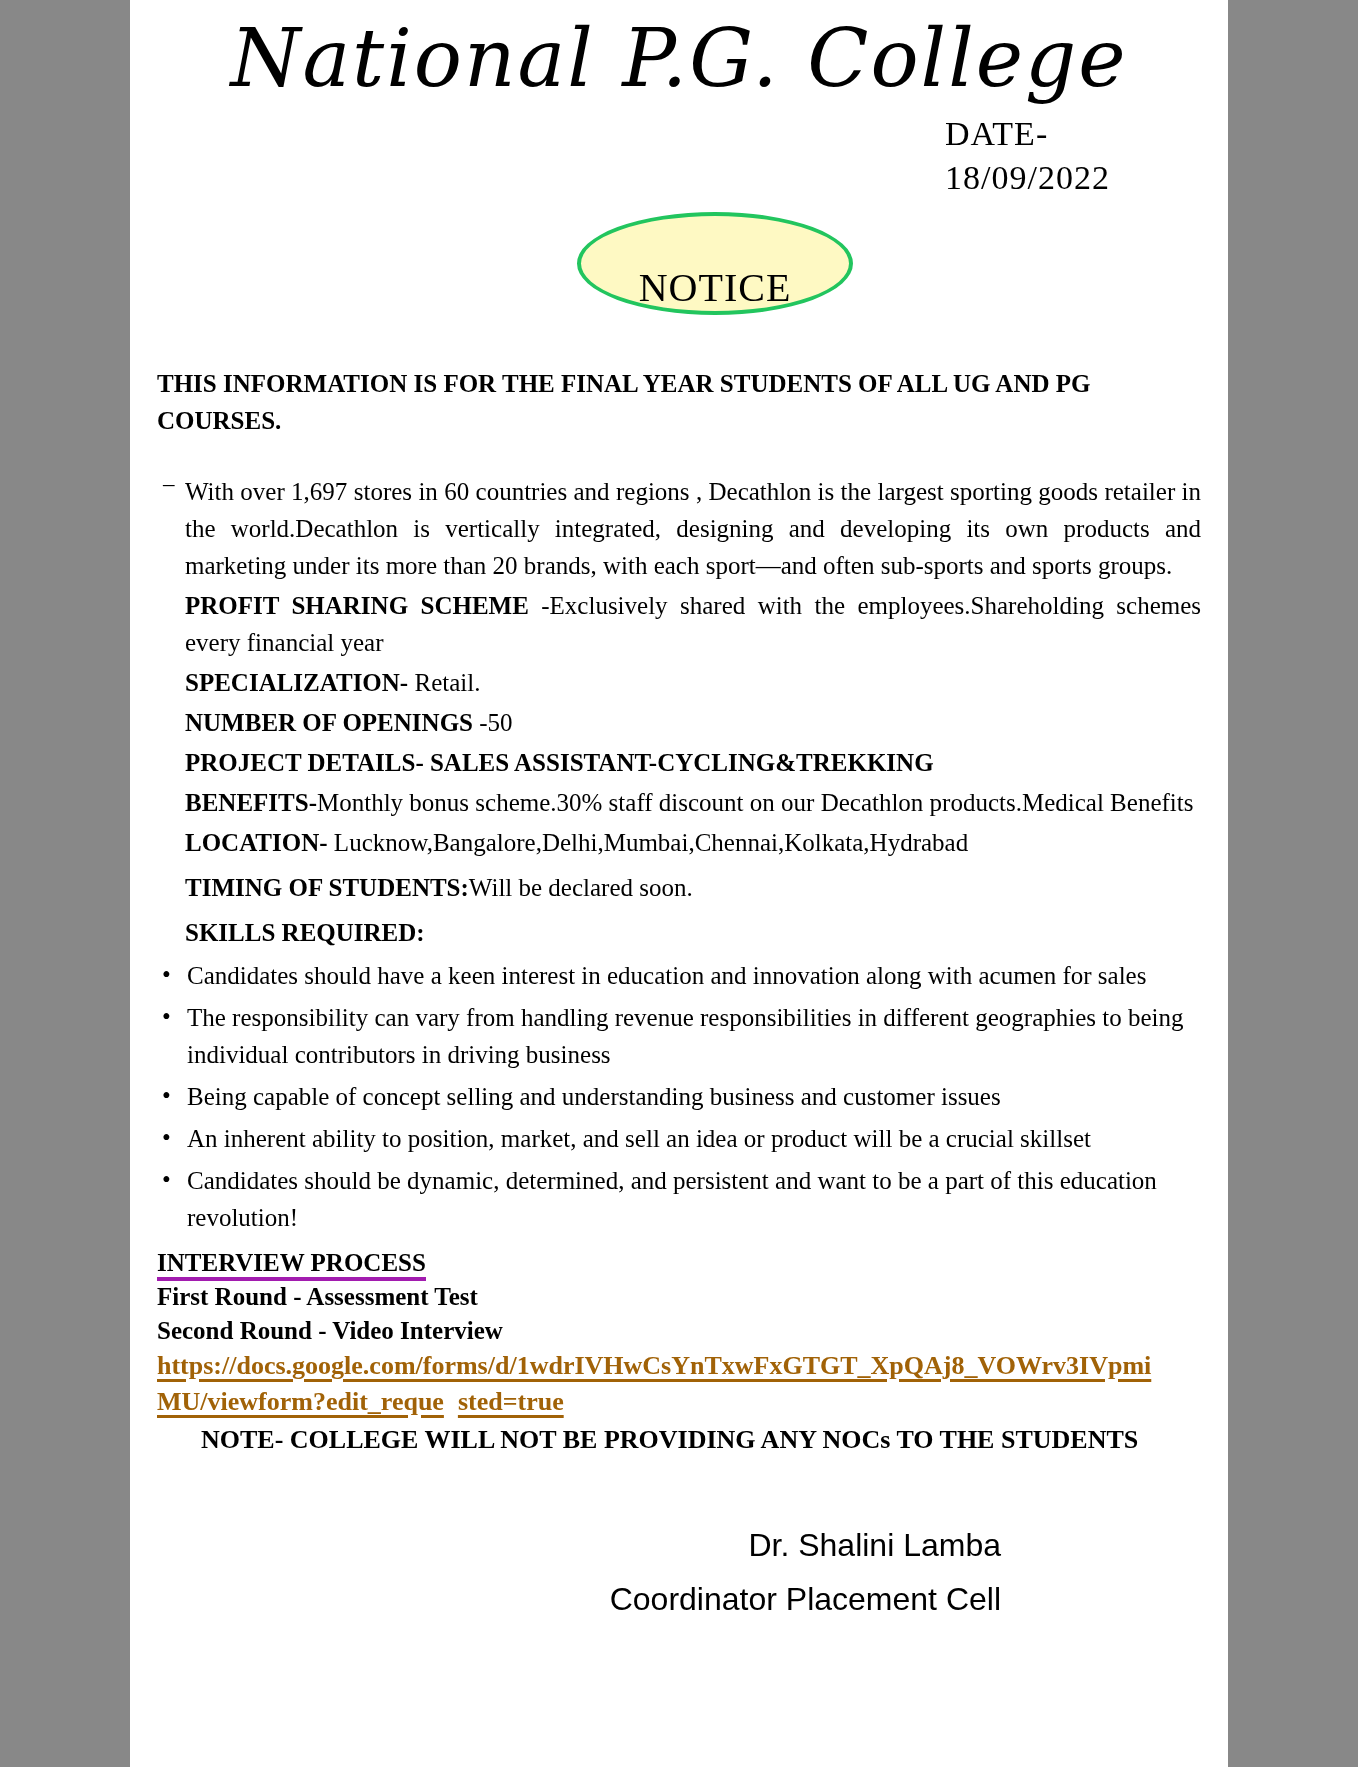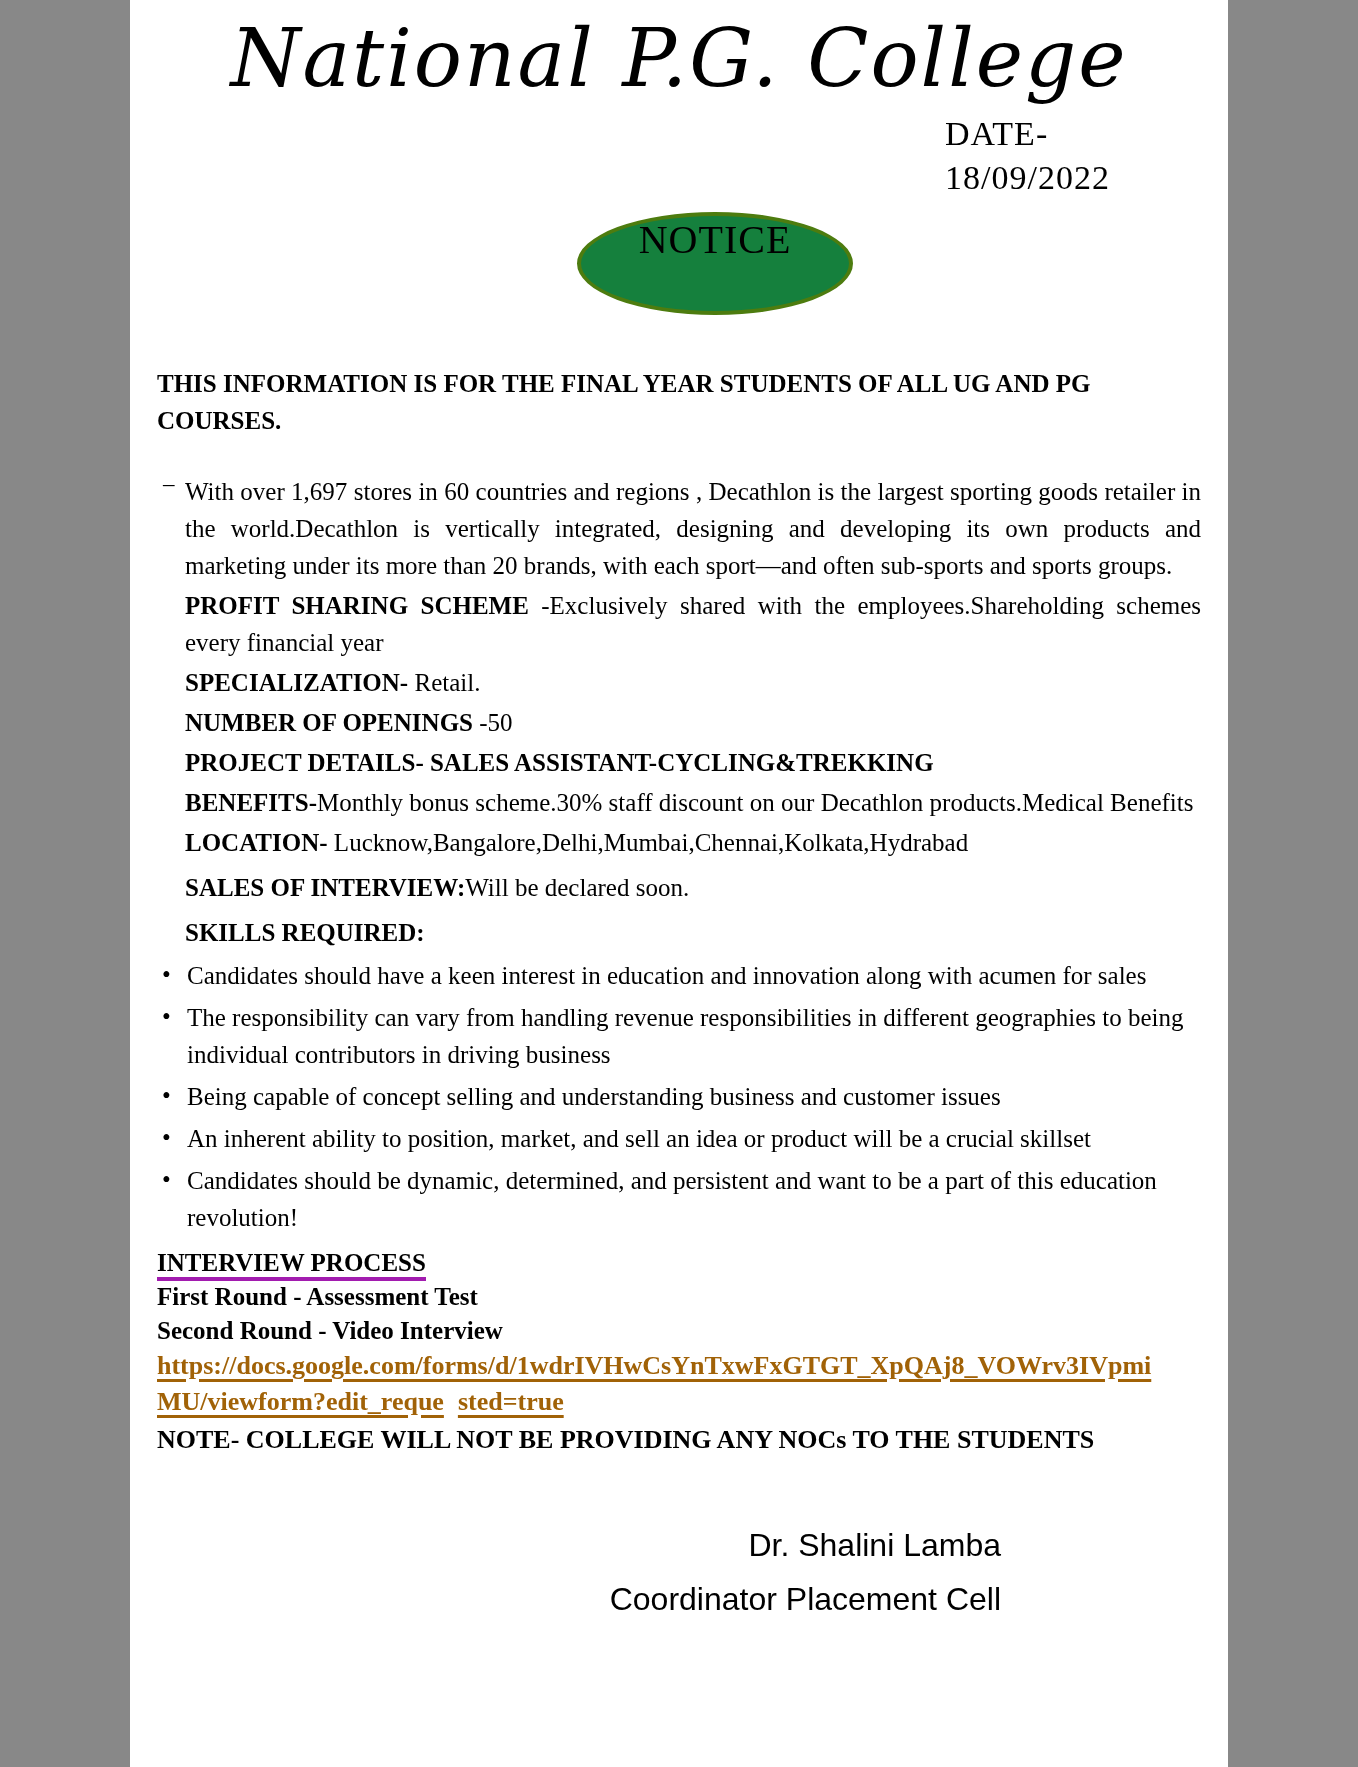--- a/index.html
+++ b/index.html
@@ -27,25 +27,25 @@
     margin-left: 788px;
     font-size: 34px;
     line-height: 44px;
     margin-top: 2px;
     letter-spacing: 1px;
   }
   .ellipse-wrap { margin-top: 12px; margin-left: 420px; }
   .ellipse {
     width: 268px;
     height: 95px;
-    border: 4px solid #4d7c0f;
+    border: 4px solid #22c55e;
     border-radius: 50%;
-    background: #15803d;
+    background: #fef9c3;
     display: flex;
-    align-items: flex-start;
+    align-items: flex-end;
     justify-content: center;
   }
   .ellipse span { font-size: 40px; letter-spacing: 1px; }
   .intro-heading {
     margin-top: 50px;
     font-weight: bold;
     font-size: 25px;
     line-height: 37px;
     max-width: 1100px;
   }
@@ -83,21 +83,21 @@
   }
   .iv-line { font-weight: bold; font-size: 25px; line-height: 34px; }
   .link-block { font-weight: bold; font-size: 26px; line-height: 36px; }
   .link { color: #a16207; cursor: pointer; }
   .link .useg {
     text-decoration: underline;
     text-decoration-thickness: 3px;
     text-underline-offset: 5px;
   }
   .link .gapseg { margin-left: 14px; }
-  .note { font-weight: bold; font-size: 26px; line-height: 36px; margin-top: 2px; }
+  .note { font-weight: bold; font-size: 26px; line-height: 36px; margin-top: 2px; margin-left: 44px; }
   .footer {
     margin-top: 60px;
     text-align: right;
     padding-right: 200px;
     font-family: "Liberation Sans", sans-serif;
     font-weight: 400;
     font-size: 32px;
     line-height: 54px;
   }
 </style>
@@ -135,21 +135,21 @@
   <div class="detail">
     <span class="b">PROJECT DETAILS- SALES ASSISTANT-CYCLING&amp;TREKKING</span><span></span>
   </div>
   <div class="detail">
     <span class="b">BENEFITS-</span><span>Monthly bonus scheme.30% staff discount on our Decathlon products.Medical Benefits</span>
   </div>
   <div class="detail">
     <span class="b">LOCATION-</span><span> Lucknow,Bangalore,Delhi,Mumbai,Chennai,Kolkata,Hydrabad</span>
   </div>
   <div class="detail gap">
-    <span class="b">SALES OF INTERVIEW:</span><span>Will be declared soon.</span>
+    <span class="b">TIMING OF STUDENTS:</span><span>Will be declared soon.</span>
   </div>
   <div class="detail gap">
     <span class="b">SKILLS REQUIRED:</span><span></span>
   </div>
 
   <ul class="skills">
     <li class="skill">
       <span class="bullet">•</span>
       <span>Candidates should have a keen interest in education and innovation along with acumen for sales</span>
     </li>

